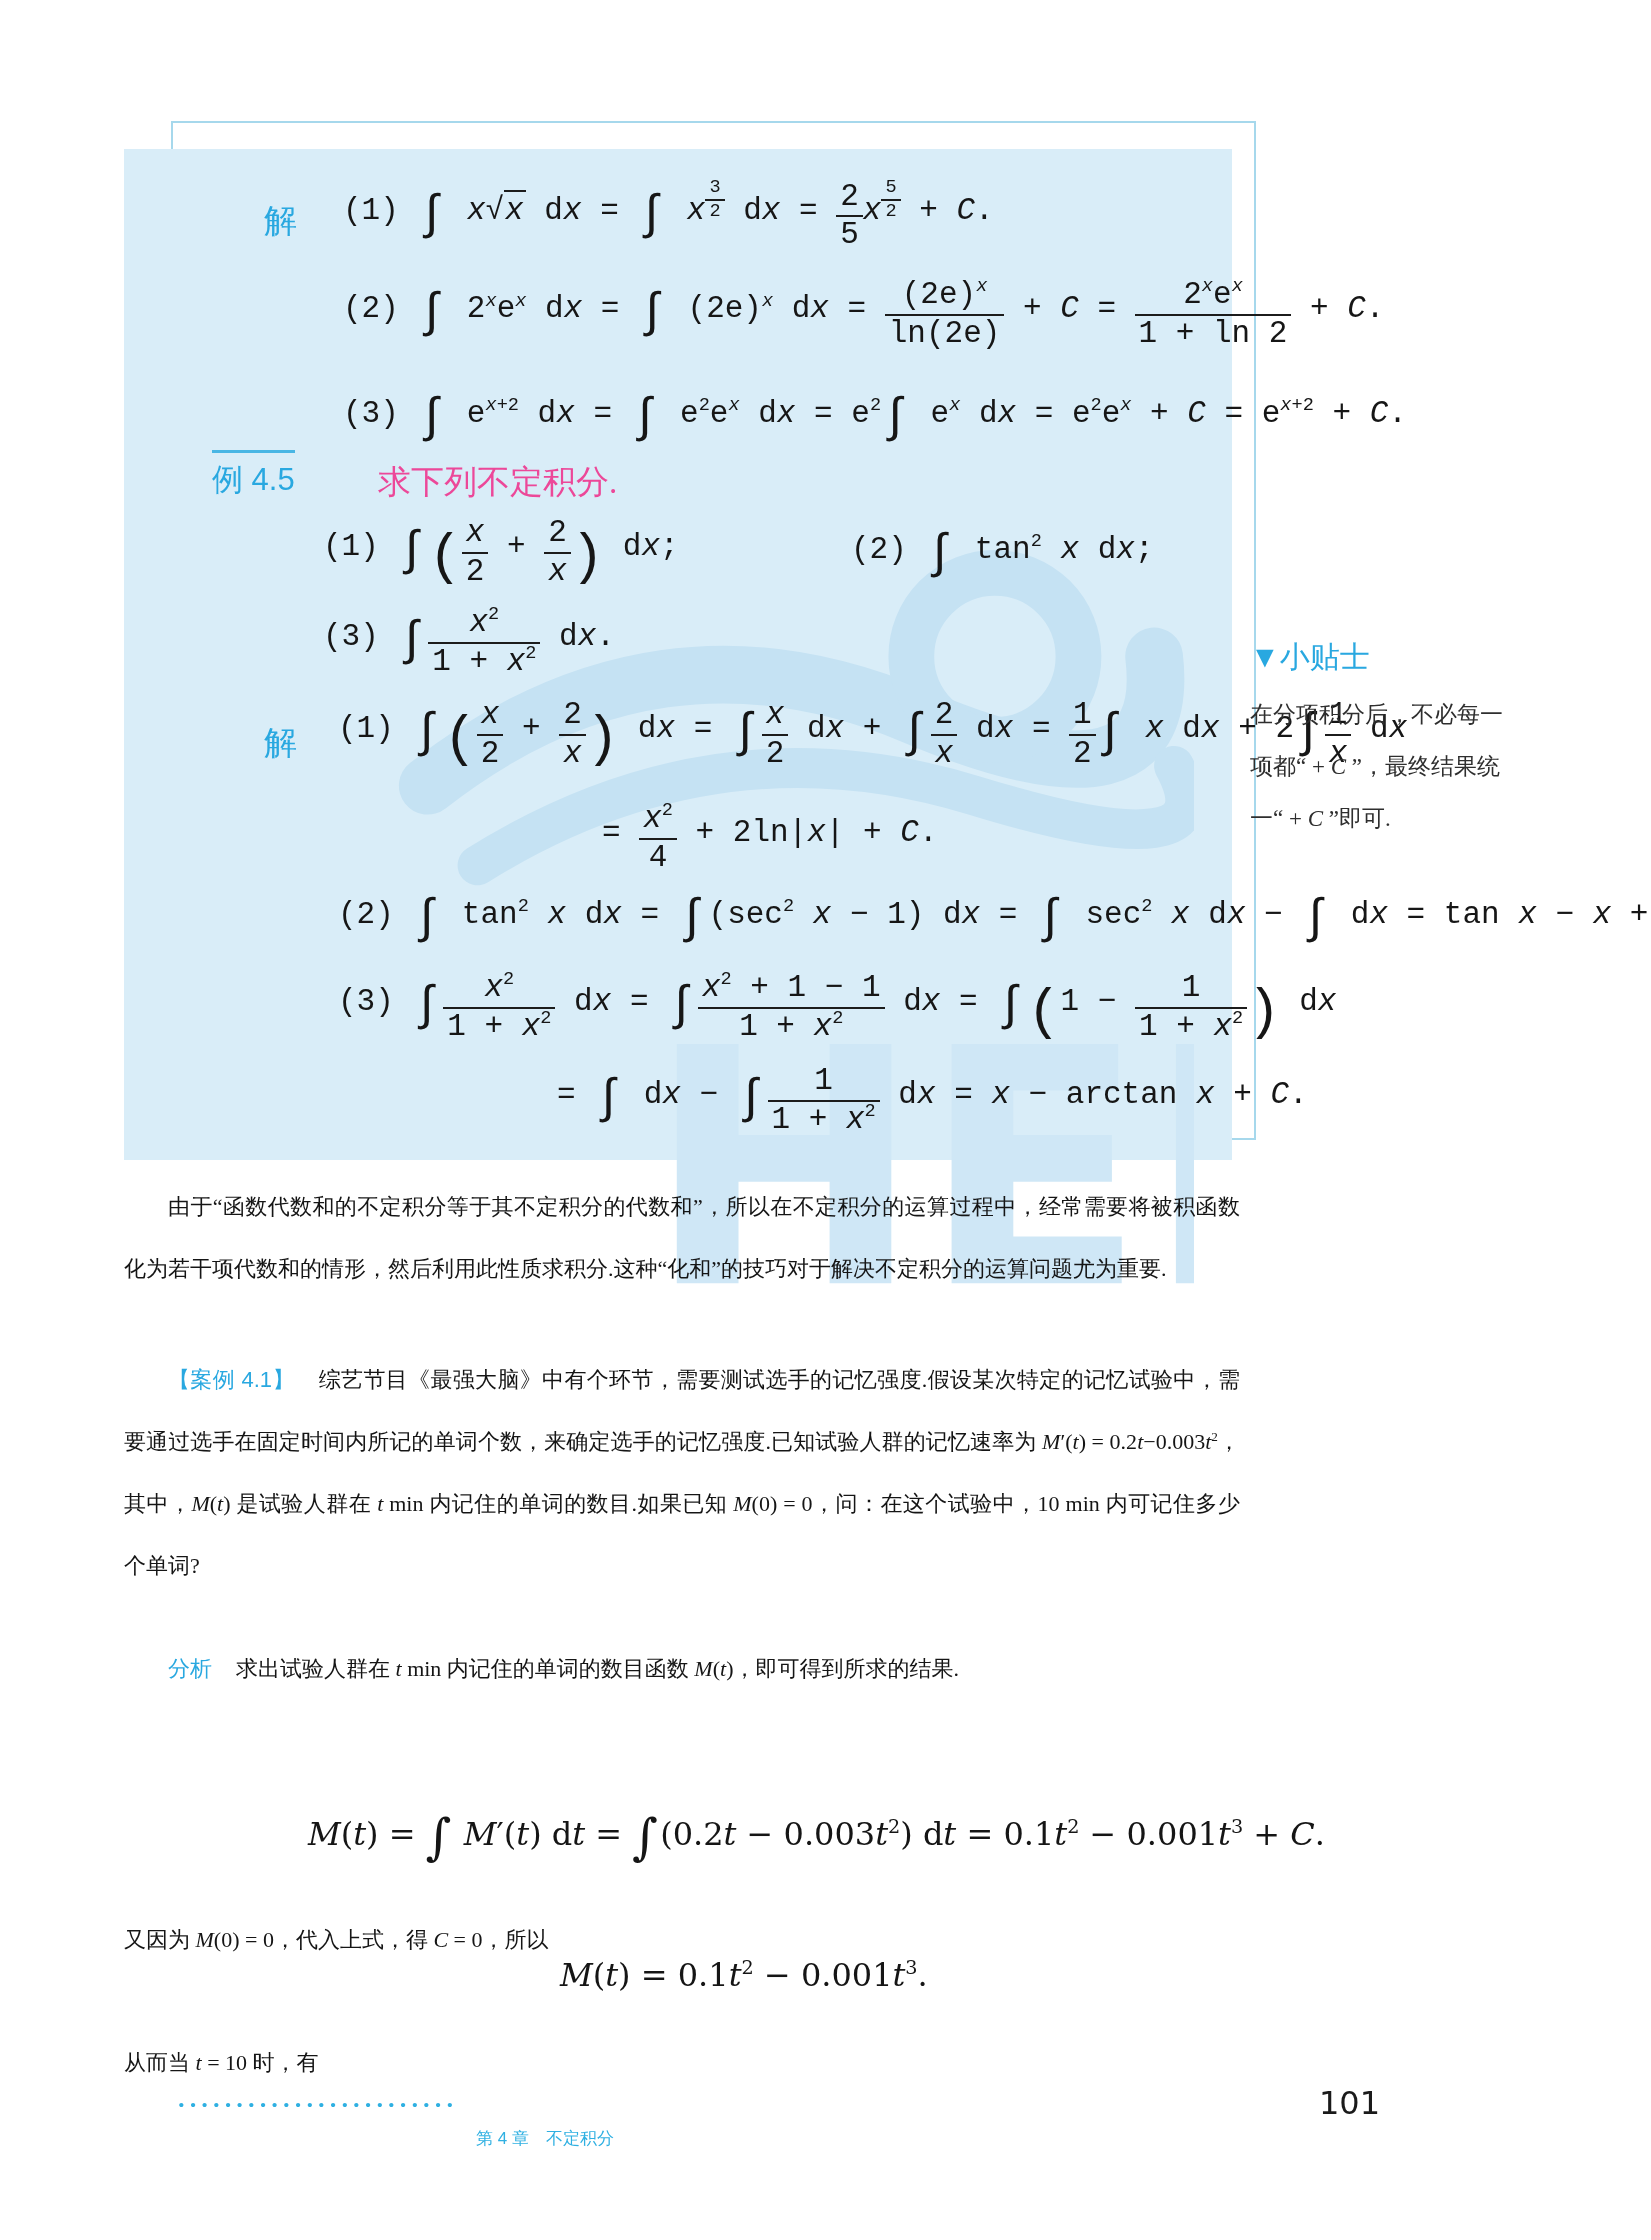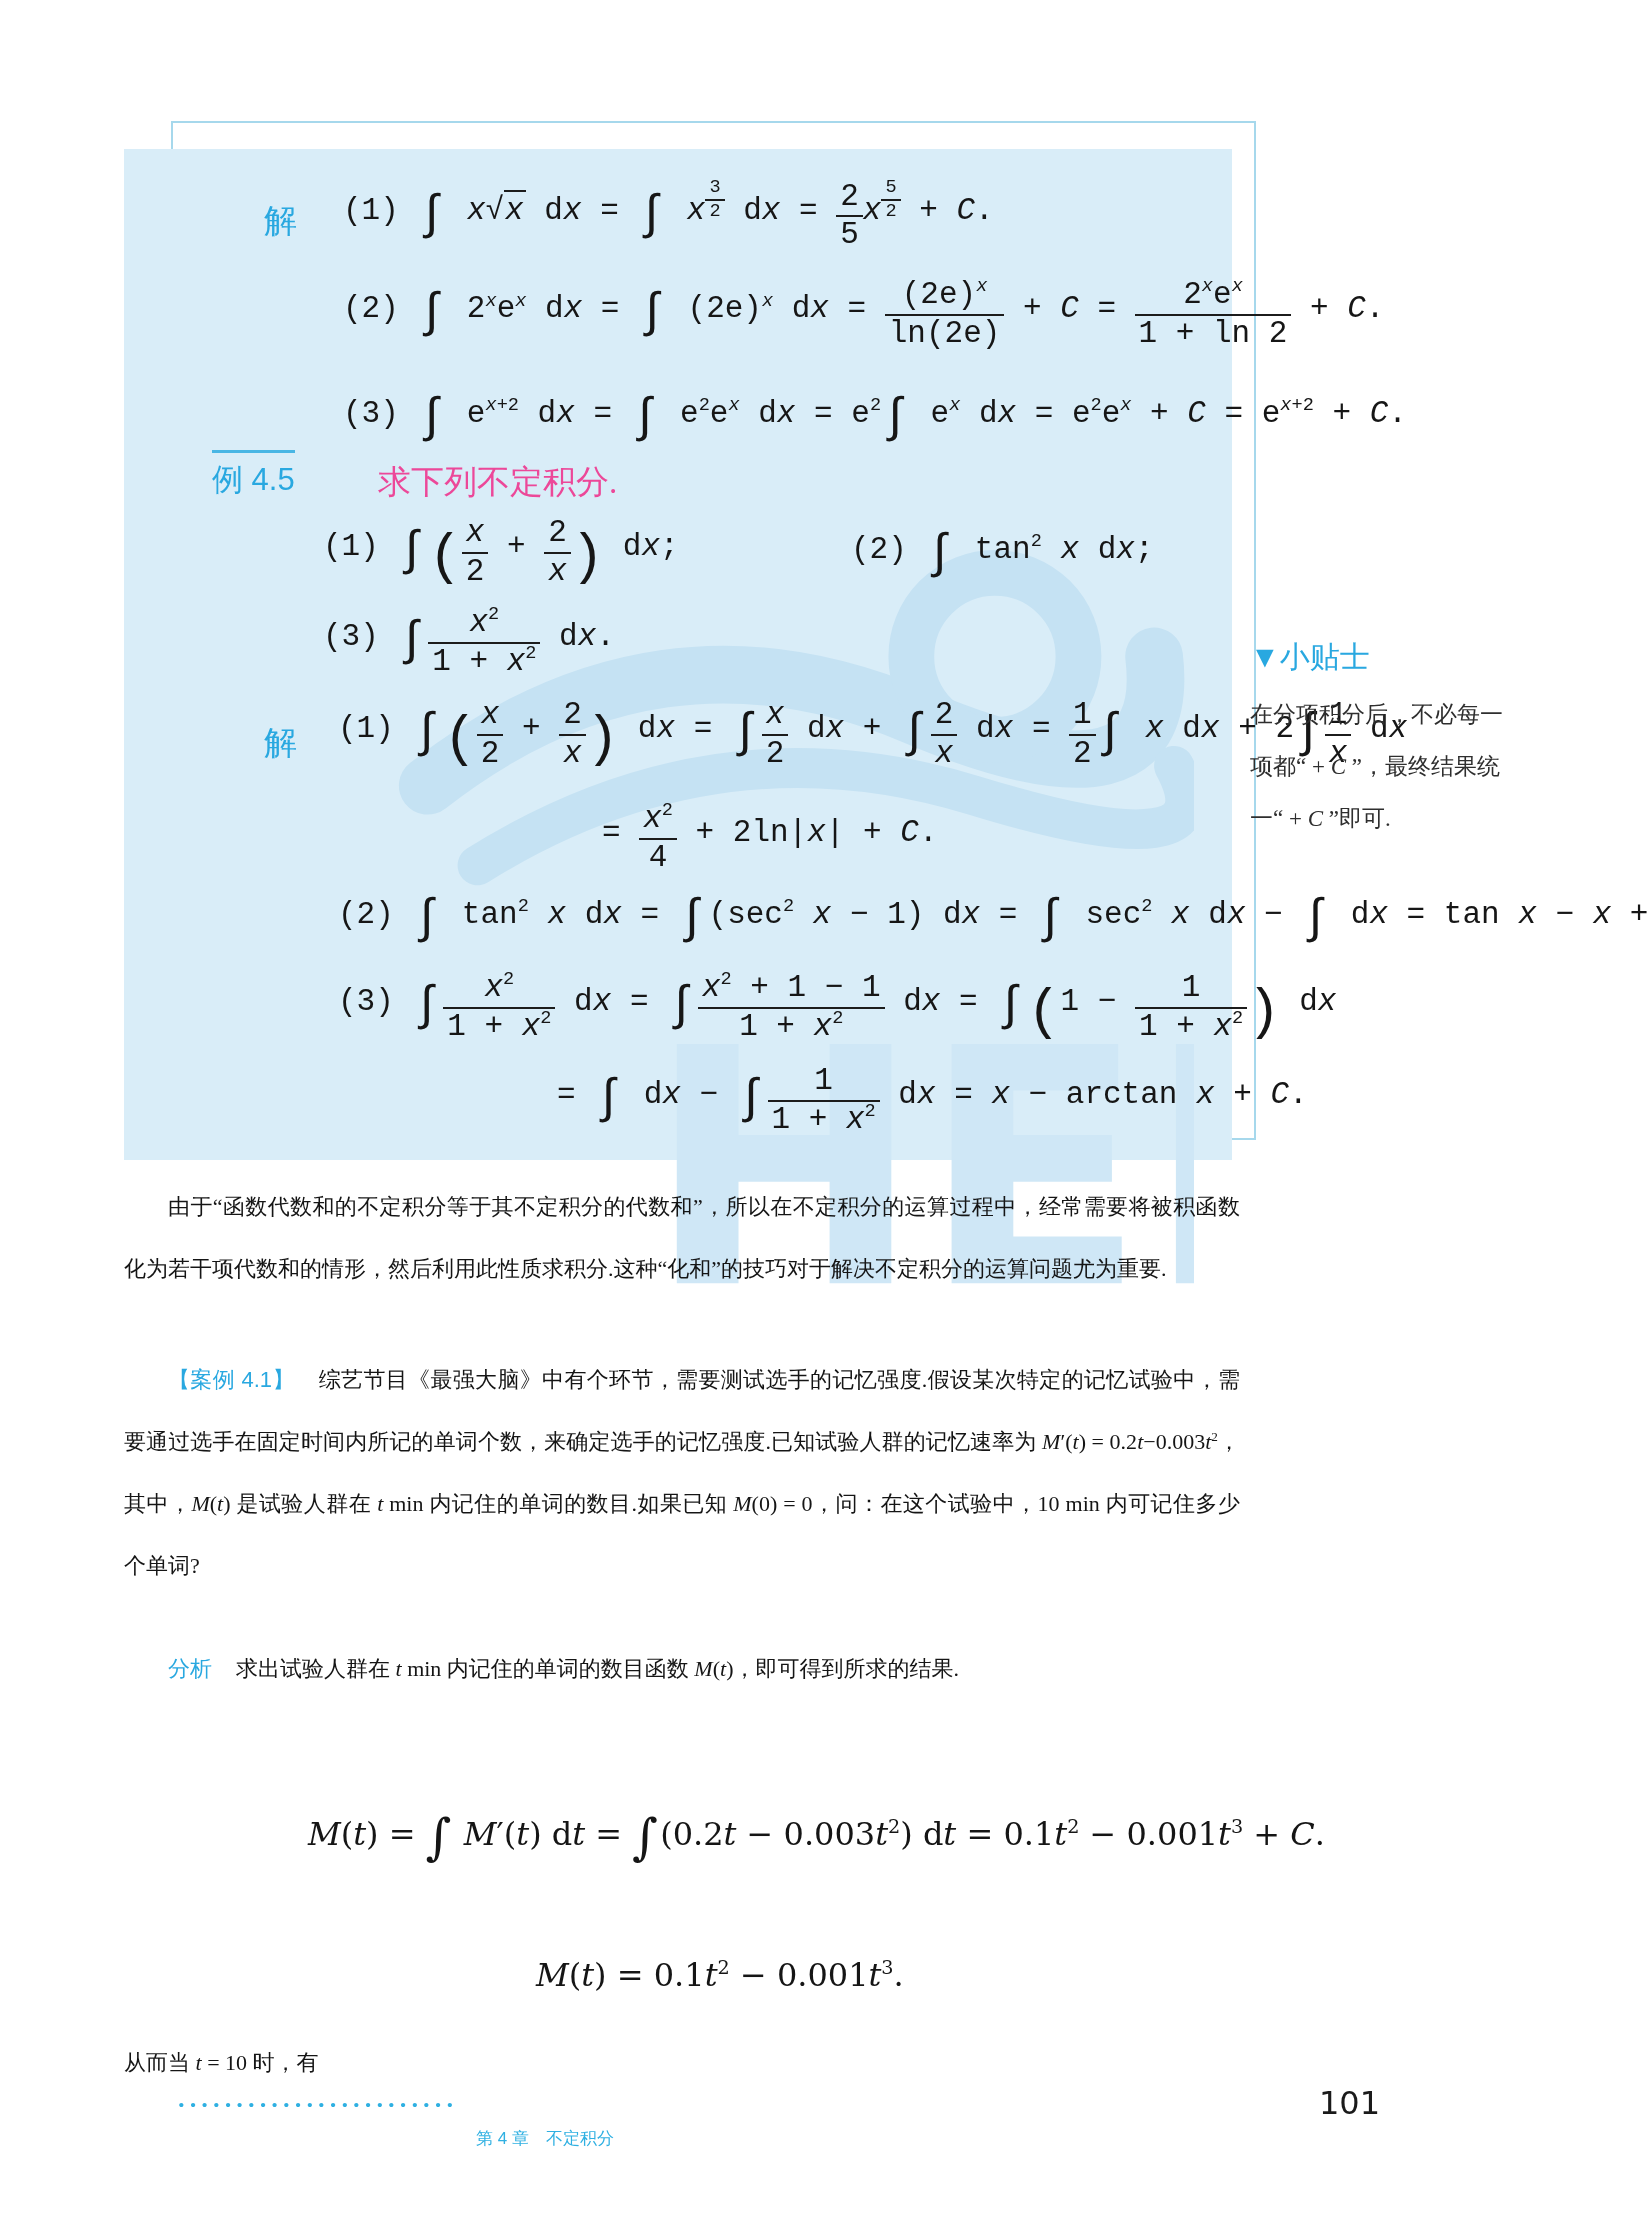--- a/index.html
+++ b/index.html
@@ -98,22 +98,23 @@
     <span class="lbl">【案例 4.1】</span><span class="m">综艺节目《最强大脑》中有个环节，需要测试选手的记忆强度.假设某次特定的记忆试验中，需要通过选手在固定时间内所记的单词个数，来确定选手的记忆强度.已知试验人群的记忆速率为 <i>M</i>′(<i>t</i>) = 0.2<i>t</i>−0.003<i>t</i><sup>2</sup>，其中，<i>M</i>(<i>t</i>) 是试验人群在 <i>t</i> min 内记住的单词的数目.如果已知 <i>M</i>(0) = 0，问：在这个试验中，10 min 内可记住多少个单词?</span>
   </p>
 
   <p class="para indent m" style="top:1616px;">
     <span class="lbl">分析</span><span class="m">求出试验人群在 <i>t</i> min 内记住的单词的数目函数 <i>M</i>(<i>t</i>)，即可得到所求的结果.</span>
   </p>
 
 
   <div class="disp m" style="left:308px;top:1815px;text-align:right;"><i>M</i>(<i>t</i>) = <span class="in">∫</span> <i>M</i>′(<i>t</i>) d<i>t</i> = <span class="in">∫</span>(0.2<i>t</i> − 0.003<i>t</i><sup>2</sup>) d<i>t</i> = 0.1<i>t</i><sup>2</sup> − 0.001<i>t</i><sup>3</sup> + <i>C</i>.</div>
 
+  <p class="para m" style="top:1887px;">又因为 <i>M</i>(0) = 0，代入上式，得 <i>C</i> = 0，所以</p>
 
-  <div class="disp m" style="left:536px;top:1956px;"><i>M</i>(<i>t</i>) = 0.1<i>t</i><sup>2</sup> − 0.001<i>t</i><sup>3</sup>.</div>
+  <div class="disp m" style="left:560px;top:1956px;"><i>M</i>(<i>t</i>) = 0.1<i>t</i><sup>2</sup> − 0.001<i>t</i><sup>3</sup>.</div>
 
   <p class="para m" style="top:2010px;">从而当 <i>t</i> = 10 时，有</p>
 
   <div class="f-dots">························</div>
   <div class="f-ch">第 4 章　不定积分</div>
   <div class="f-num">101</div>
 
 </div>
 
 

